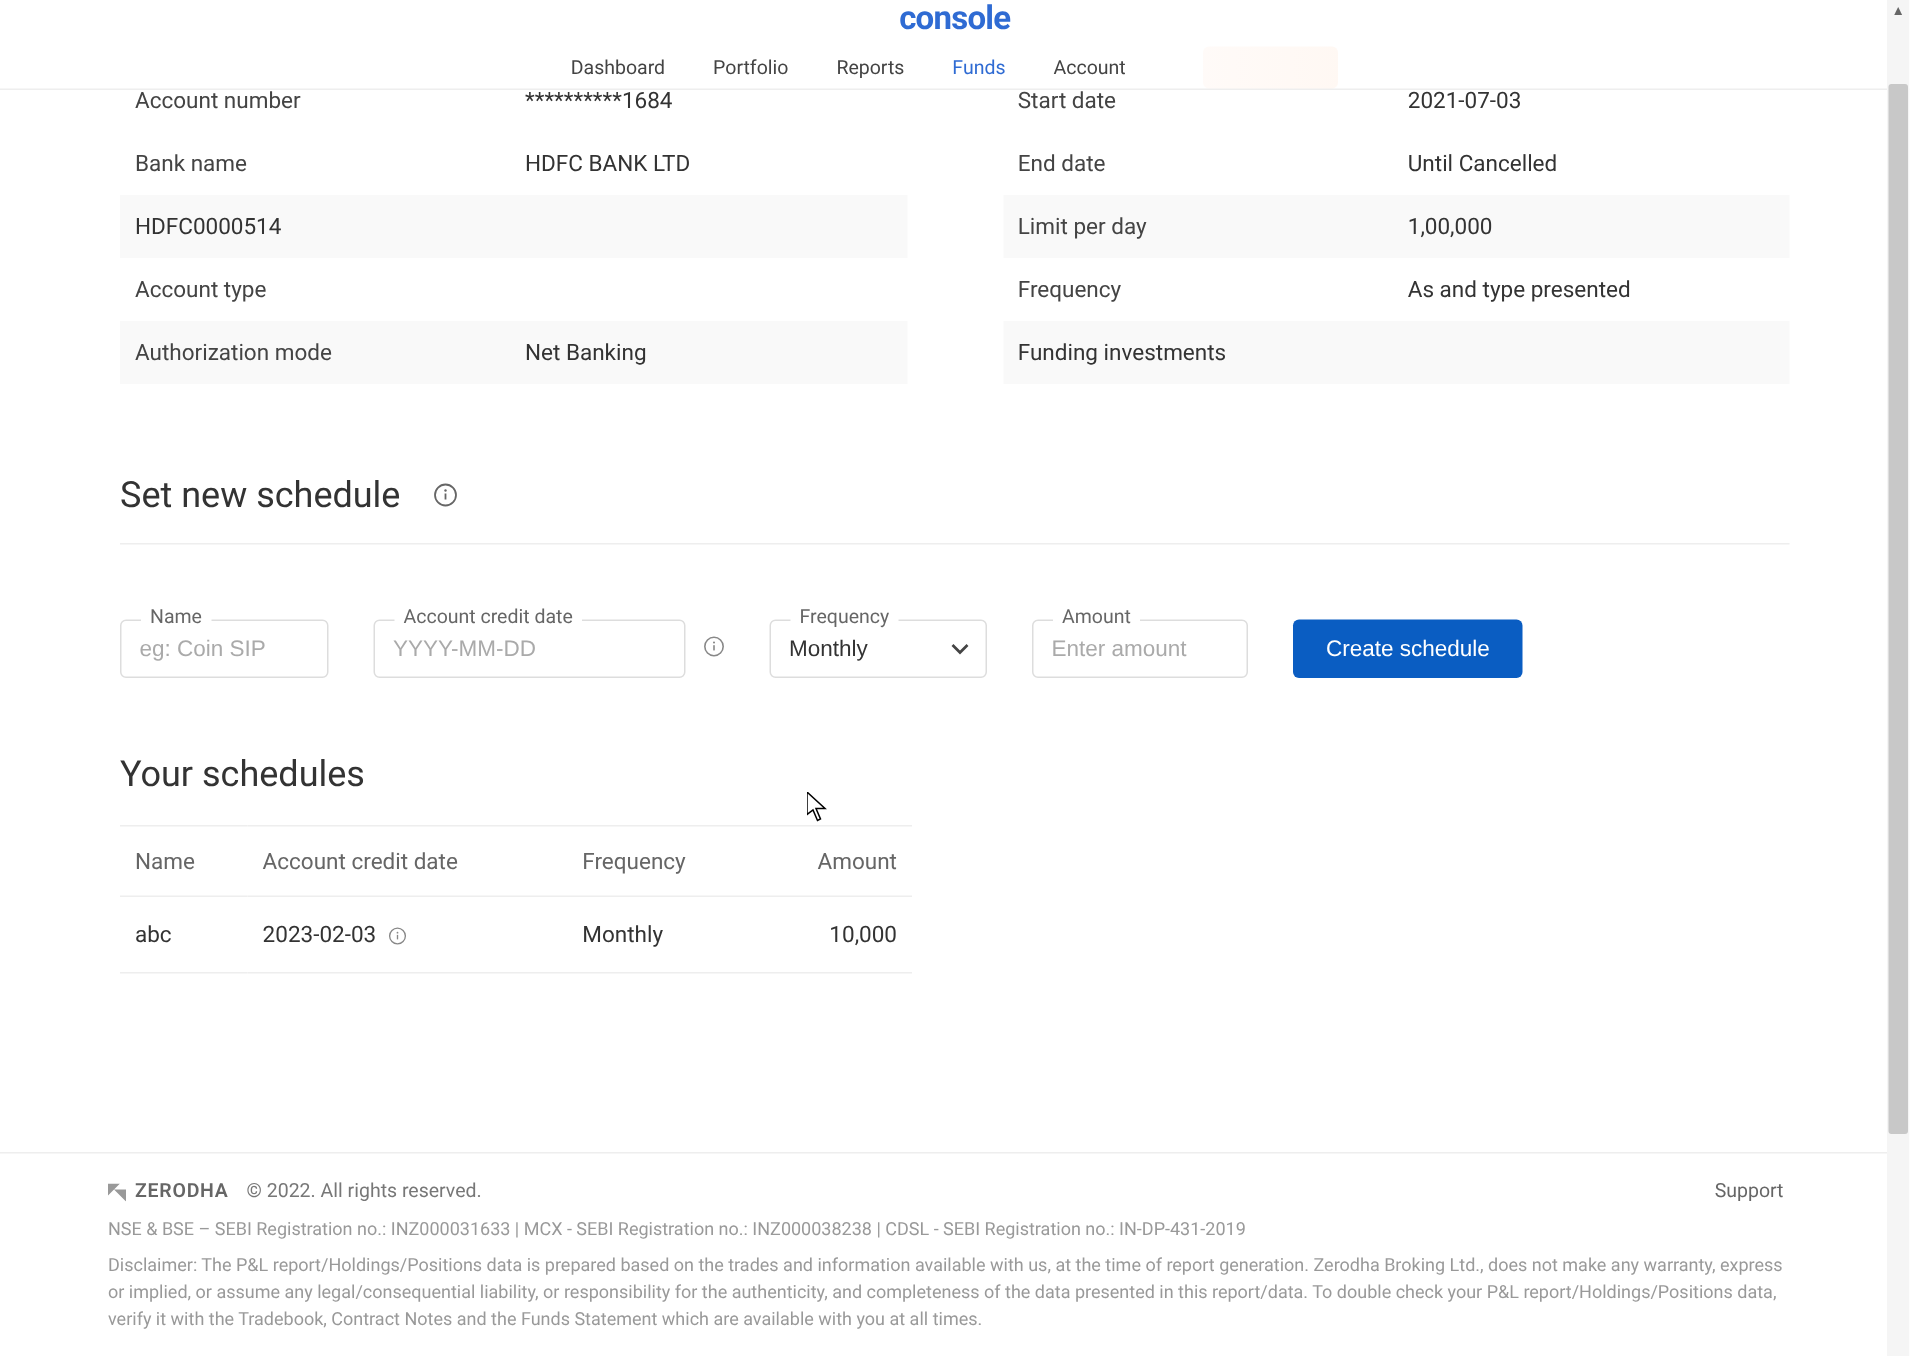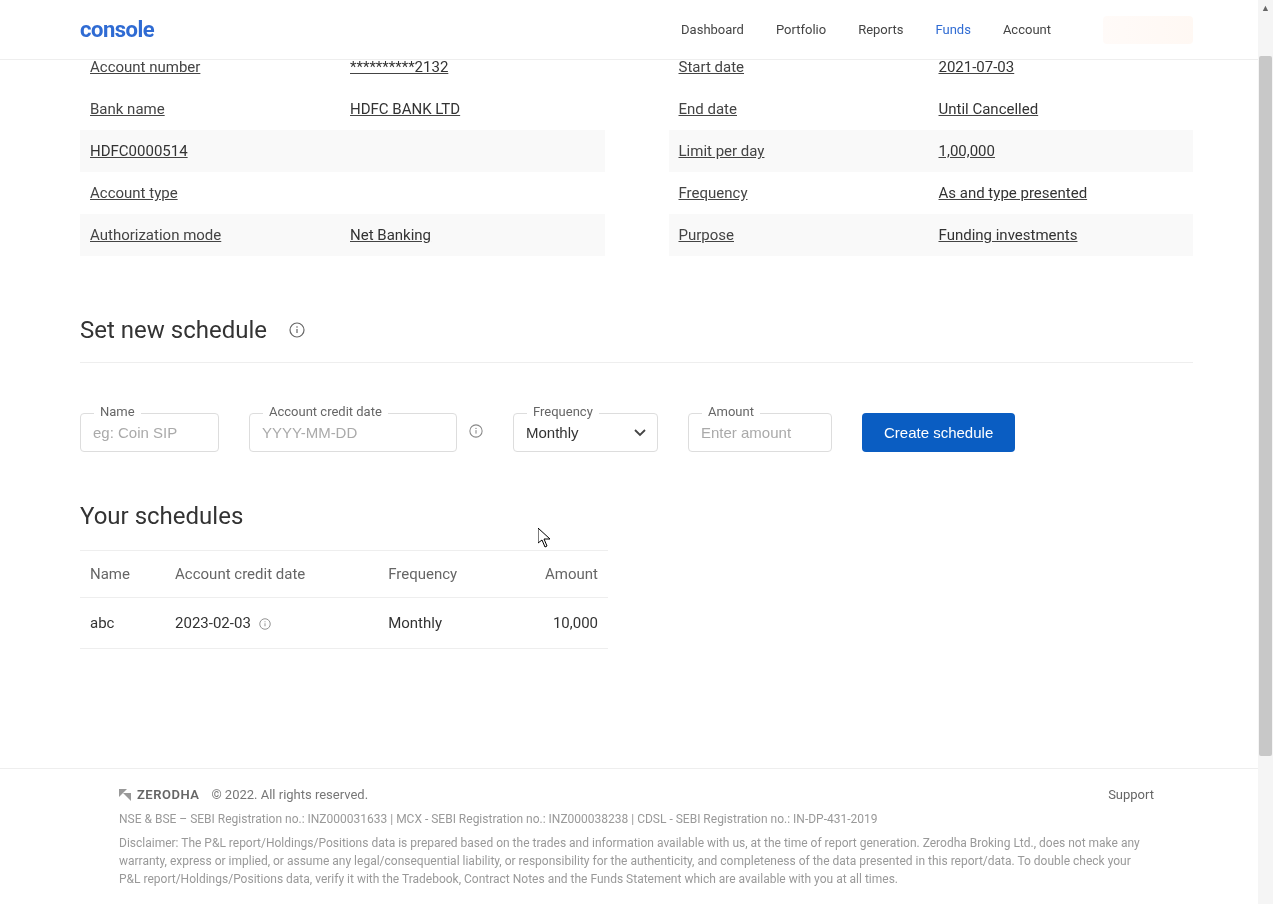--- a/index.html
+++ b/index.html
@@ -1,24 +1,24 @@
 <!DOCTYPE html>
 <html><head>
 <meta charset="utf-8">
 <style>
 * { box-sizing: border-box; margin: 0; padding: 0; }
 body { font-family: -apple-system, BlinkMacSystemFont, "Segoe UI", Roboto, sans-serif; background: #fff; color: #444; width: 1273px; height: 904px; overflow: hidden; position: relative; }
-.header { display:flex; align-items:center; justify-content:space-between; padding:0 80px; height:60px; border-bottom:1px solid #eee; }
+.header { display:flex; align-items:center; justify-content:space-between; padding:0 80px; height:60px; border-bottom:1px solid #eee;flex-direction:column; }
 .logo { font-size:22px; font-weight:700; color:#2f6bd3; letter-spacing:-0.5px; }
 .nav { display:flex; gap:32px; align-items:center; }
 .nav-item { font-size:13px; color:#444; cursor:pointer; }
 .nav-item.active { color:#2f6bd3; }
 .nav-badge { width:90px; height:28px; border-radius:4px; background:linear-gradient(90deg,#fff0e8,#ffe8d8); opacity:0.3; margin-left:20px; }
 .content { padding:0 80px; }
-.details-row { display:flex; gap:64px;text-decoration:underline; }
+.details-row { display:flex; gap:64px; }
 .details-col { flex:1; }
 .detail-item { display:flex; padding:12px 10px; font-size:15px; }
 .detail-item.alt { background:#f9f9f9; }
 .detail-label { width:260px; color:#444; }
 .detail-value { color:#333; }
 .section-title { font-size:24px; color:#333; margin-top:60px; display:flex; align-items:center; gap:22px; font-weight:400; }
 .hr { border:none; border-top:1px solid #eee; margin-top:18px; }
 .form-row { display:flex; gap:30px; align-items:flex-start; margin-top:50px; }
 .form-group { position:relative; }
 .form-label { position:absolute; top:-9px; left:14px; background:#fff; padding:0 6px; font-size:13px; color:#666; }
@@ -32,21 +32,21 @@
 .chevron { position:absolute; right:12px; top:50%; transform:translateY(-50%); pointer-events:none; }
 .info-icon-svg { display:inline-block; }
 .date-info { margin-left:-18px; margin-top:10px; }
 .create-btn { background:#0a5dc2; color:#fff; border:none; border-radius:4px; padding:11px 22px; font-size:15px; cursor:pointer; }
 .schedules-title { font-size:24px; color:#333; margin-top:50px; font-weight:400; }
 .sched-table { width:528px; margin-top:20px; border-collapse:collapse; }
 .sched-table th { text-align:left; font-weight:400; color:#666; font-size:15px; padding:14px 10px; border-bottom:1px solid #eee; border-top:1px solid #eee; }
 .sched-table td { padding:16px 10px; font-size:15px; color:#333; border-bottom:1px solid #eee; }
 .sched-table th:nth-child(3),.sched-table td:nth-child(3){ text-align:left; }
 .sched-table th:nth-child(4),.sched-table td:nth-child(4){ text-align:right; }
-.footer { position:absolute; bottom:0; left:0; right:0; border-top:1px solid #eee; padding:18px 119px 16px; font-size:12px; color:#999; background:#fff; }
+.footer { position:absolute; bottom:0; left:0; right:12px; border-top:1px solid #eee; padding:18px 72px 16px; font-size:12px; color:#999; background:#fff; }
 .footer-top { display:flex; justify-content:space-between; align-items:center; margin-bottom:10px; }
 .footer-brand { display:flex; align-items:center; gap:6px; font-size:13px; color:#777; }
 .footer-brand b { font-weight:600; letter-spacing:0.5px; color:#666; }
 .footer-link { color:#666; font-size:13px; cursor:pointer; }
 .footer-reg { margin-bottom:8px; color:#999; }
 .footer-disc { color:#999; line-height:1.5; }
 .cursor { position:absolute; left:538px; top:528px; pointer-events:none; }
 .scrollbar { position:absolute; right:0; top:0; width:15px; height:100%; background:#f5f5f5; }
 .scroll-thumb { position:absolute; right:1px; top:56px; width:13px; height:700px; background:#c8c8c8; border-radius:2px; }
 .scroll-arrow-up { position:absolute; top:0; right:0; width:15px; height:15px; display:flex; align-items:center; justify-content:center; font-size:9px; color:#666; }
@@ -65,21 +65,21 @@
     <div class="nav-badge"></div>
   </div>
 </div>
 
 <div class="content">
 
   <div class="details-row" style="margin-top:-14px;">
     <div class="details-col">
       <div class="detail-item">
           <div class="detail-label">Account number</div>
-          <div class="detail-value">**********2132</div>
+          <div class="detail-value">**********1684</div>
         </div>
       <div class="detail-item">
           <div class="detail-label">Bank name</div>
           <div class="detail-value">HDFC BANK LTD</div>
         </div>
       <div class="detail-item alt">
           <div class="detail-value">HDFC0000514</div>
         </div>
       <div class="detail-item">
           <div class="detail-label">Account type</div>
@@ -101,21 +101,20 @@
         </div>
       <div class="detail-item alt">
           <div class="detail-label">Limit per day</div>
           <div class="detail-value">1,00,000</div>
         </div>
       <div class="detail-item">
           <div class="detail-label">Frequency</div>
           <div class="detail-value">As and type presented</div>
         </div>
       <div class="detail-item alt">
-          <div class="detail-label">Purpose</div>
           <div class="detail-value">Funding investments</div>
         </div>
     </div>
   </div>
 
   <div class="section-title">
     <span>Set new schedule</span>
     <svg class="info-icon-svg" width="16" height="16" viewBox="0 0 16 16">
         <circle cx="8" cy="8" r="7" fill="none" stroke="#666" stroke-width="1.2"></circle>
         <circle cx="8" cy="5" r="0.8" fill="#666"></circle>

